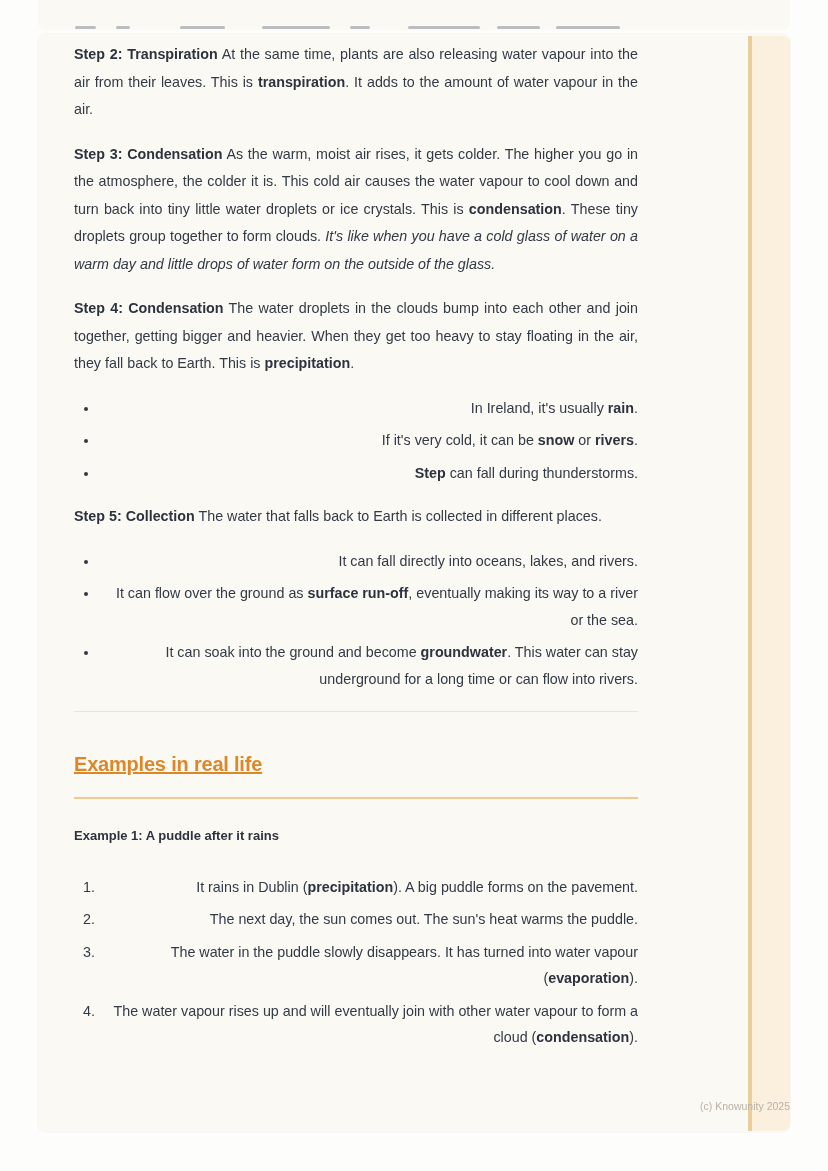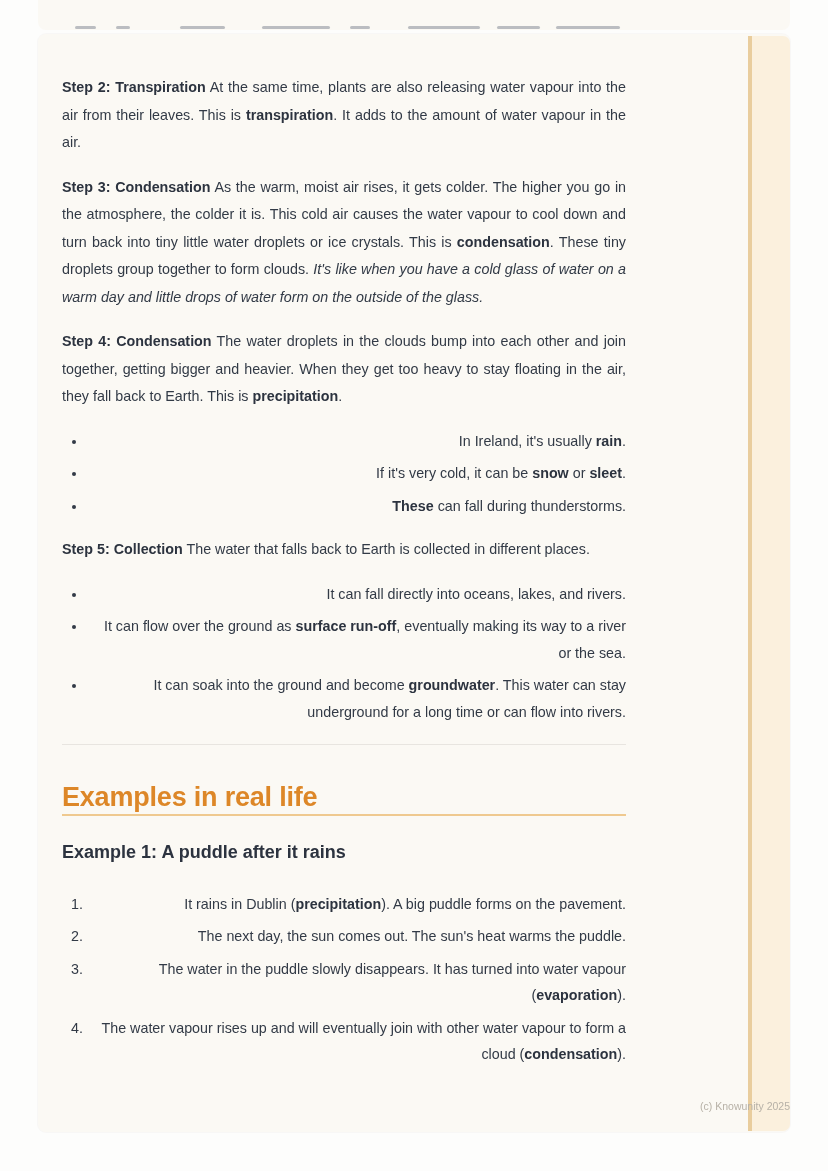--- a/index.html
+++ b/index.html
@@ -48,45 +48,45 @@
     z-index: 1;
   }
   .ribbon-line {
     position: absolute; left: 710px; top: 2px; bottom: 1px; width: 4px;
     background: #e9cd9d;
     z-index: 2;
   }
 
   
   .content {
-    position: absolute; left: 24px; top: 7px; width: 564px;
+    position: absolute; left: 36px; top: 7px; width: 564px;
     font-size: 14.3px; line-height: 27.5px;
     color: #323a46;
     z-index: 3;
-    margin-top: 33px;
   }
   .content p { margin: 0 0 17px; text-align: justify; }
   .content strong { font-weight: bold; color: #2c333f; }
   .content em { font-style: italic; }
   .content ul, .content ol { margin: 0 0 17px; padding-left: 25px; }
   .content li { margin-bottom: 6px; line-height: 26.5px; padding-left: 2px; text-align: right; }
   .content hr {
     border: 0; border-top: 1.5px solid #e8e5e0;
     margin: 19px 0 0;
   }
   .content h2 {
-    font-size: 27px; line-height: 33px;
+    font-size: 20px; line-height: 33px;
     color: #dd8728;
-    margin: 36px 0 0; padding-bottom: 0;
+    margin: 36px 0 0; padding-bottom: 16px;
     border-bottom: 2.5px solid #efc98f;
     letter-spacing: -0.2px;
     font-weight: bold;
+    text-decoration: underline;
   }
   .content h4 {
-    font-size: 18px; color: #2c333f;
+    font-size: 13px; color: #2c333f;
     margin: 23px 0 24px; font-weight: bold;
   }
 
   .watermark {
     position: absolute; right: 0; top: 1066px;
     font-size: 10.5px; color: #b7b1a7;
     z-index: 5; white-space: nowrap;
   }
 </style>
 </head>
@@ -107,22 +107,22 @@
 
   <div class="page">
     <div class="ribbon-strip"></div>
     <div class="ribbon-line"></div>
     <div class="content">
         <p><strong>Step 2: Transpiration</strong><span> At the same time, plants are also releasing water vapour into the air from their leaves. This is </span><strong>transpiration</strong><span>. It adds to the amount of water vapour in the air.</span></p>
         <p><strong>Step 3: Condensation</strong><span> As the warm, moist air rises, it gets colder. The higher you go in the atmosphere, the colder it is. This cold air causes the water vapour to cool down and turn back into tiny little water droplets or ice crystals. This is </span><strong>condensation</strong><span>. These tiny droplets group together to form clouds. </span><em>It's like when you have a cold glass of water on a warm day and little drops of water form on the outside of the glass.</em></p>
         <p><strong>Step 4: Condensation</strong><span> The water droplets in the clouds bump into each other and join together, getting bigger and heavier. When they get too heavy to stay floating in the air, they fall back to Earth. This is </span><strong>precipitation</strong><span>.</span></p>
         <ul>
           <li><span>In Ireland, it's usually </span><strong>rain</strong><span>.</span></li>
-          <li><span>If it's very cold, it can be </span><strong>snow</strong><span> or </span><strong>sleet</strong><span>.</span></li>
-          <li><strong>These</strong><span> can fall during thunderstorms.</span></li>
+          <li><span>If it's very cold, it can be </span><strong>snow</strong><span> or </span><strong>rivers</strong><span>.</span></li>
+          <li><strong>Step</strong><span> can fall during thunderstorms.</span></li>
         </ul>
         <p><strong>Step 5: Collection</strong><span> The water that falls back to Earth is collected in different places.</span></p>
         <ul>
           <li><span>It can fall directly into oceans, lakes, and rivers.</span></li>
           <li><span>It can flow over the ground as </span><strong>surface run-off</strong><span>, eventually making its way to a river or the sea.</span></li>
           <li><span>It can soak into the ground and become </span><strong>groundwater</strong><span>. This water can stay underground for a long time or can flow into rivers.</span></li>
         </ul>
         <hr>
         <h2>Examples in real life</h2>
         <h4>Example 1: A puddle after it rains</h4>

